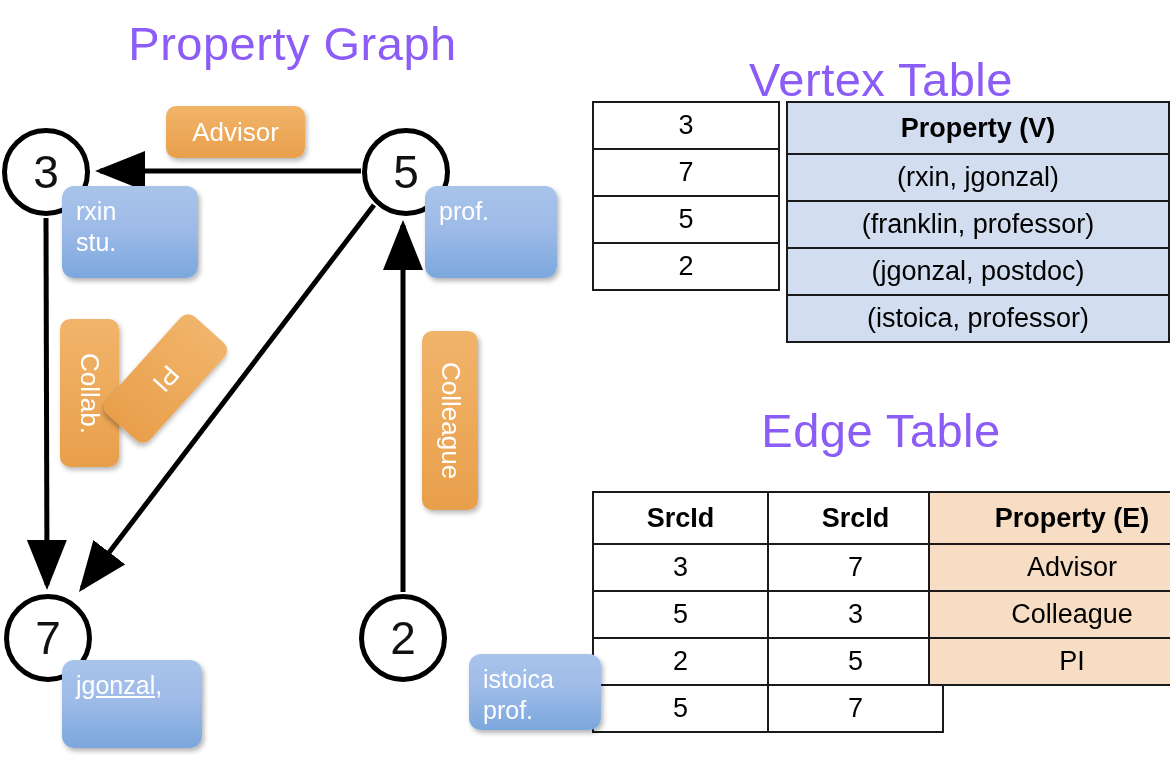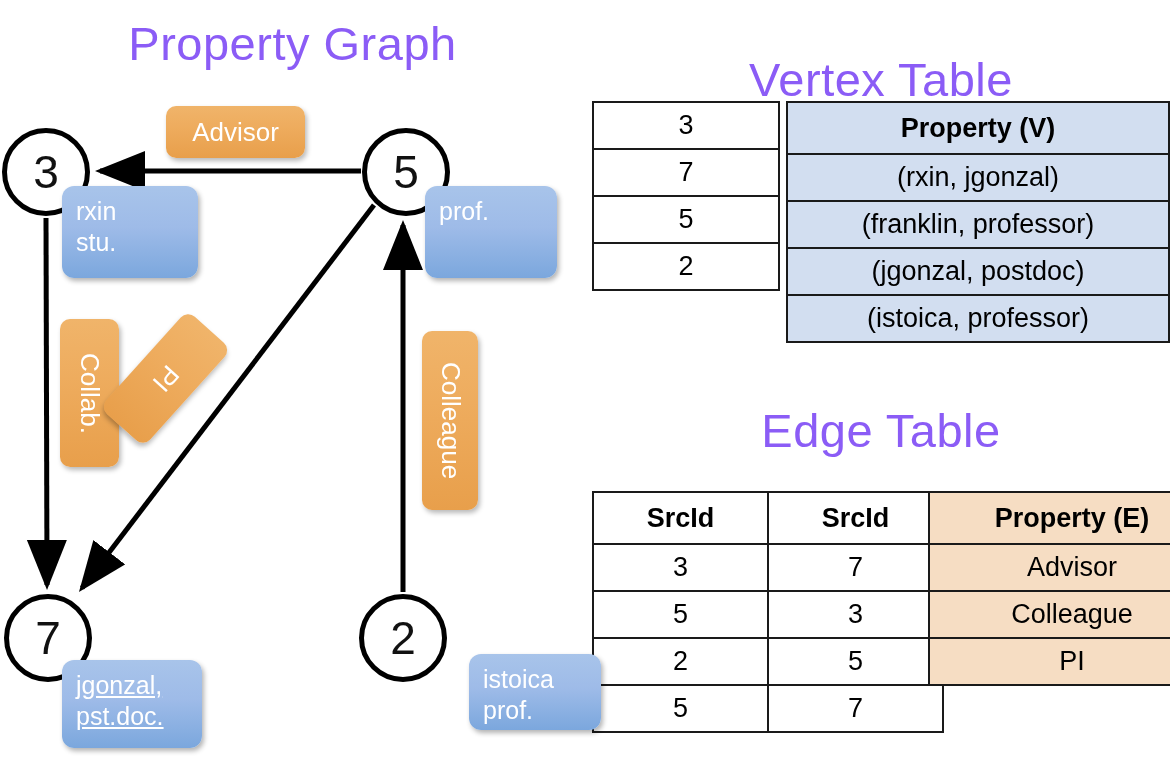--- a/index.html
+++ b/index.html
@@ -200,21 +200,20 @@
 
   <div class="prop-box" id="prop-rxin">
     <div>rxin</div>
     <div>stu.</div>
   </div>
   <div class="prop-box" id="prop-franklin">
     <div>prof.</div>
   </div>
   <div class="prop-box" id="prop-jgonzal">
     <div>jgonzal,</div>
-    <div>pst.doc.</div>
   </div>
   <div class="prop-box" id="prop-istoica">
     <div>istoica</div>
     <div>prof.</div>
   </div>
 
   <div class="edge-label" id="label-advisor">
     <span>Advisor</span>
   </div>
   <div class="edge-label" id="label-collab">

